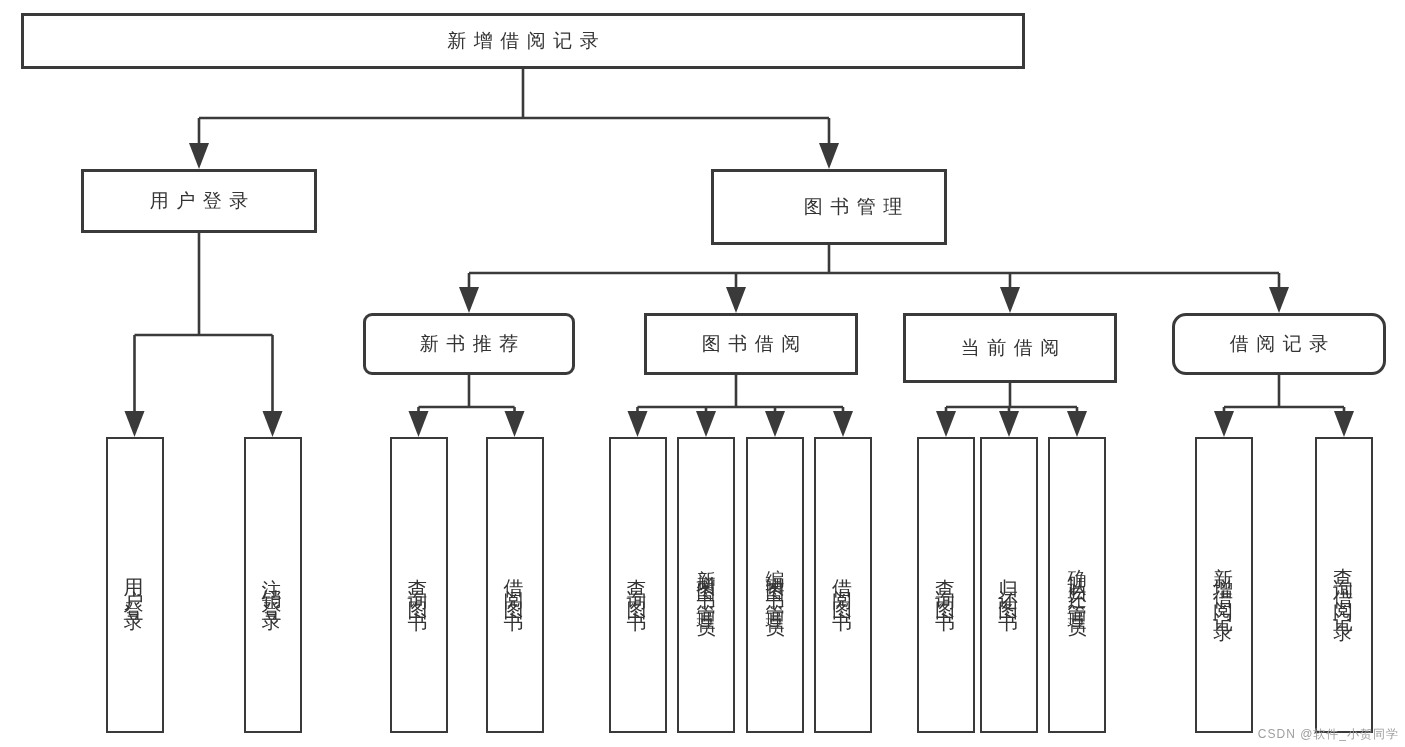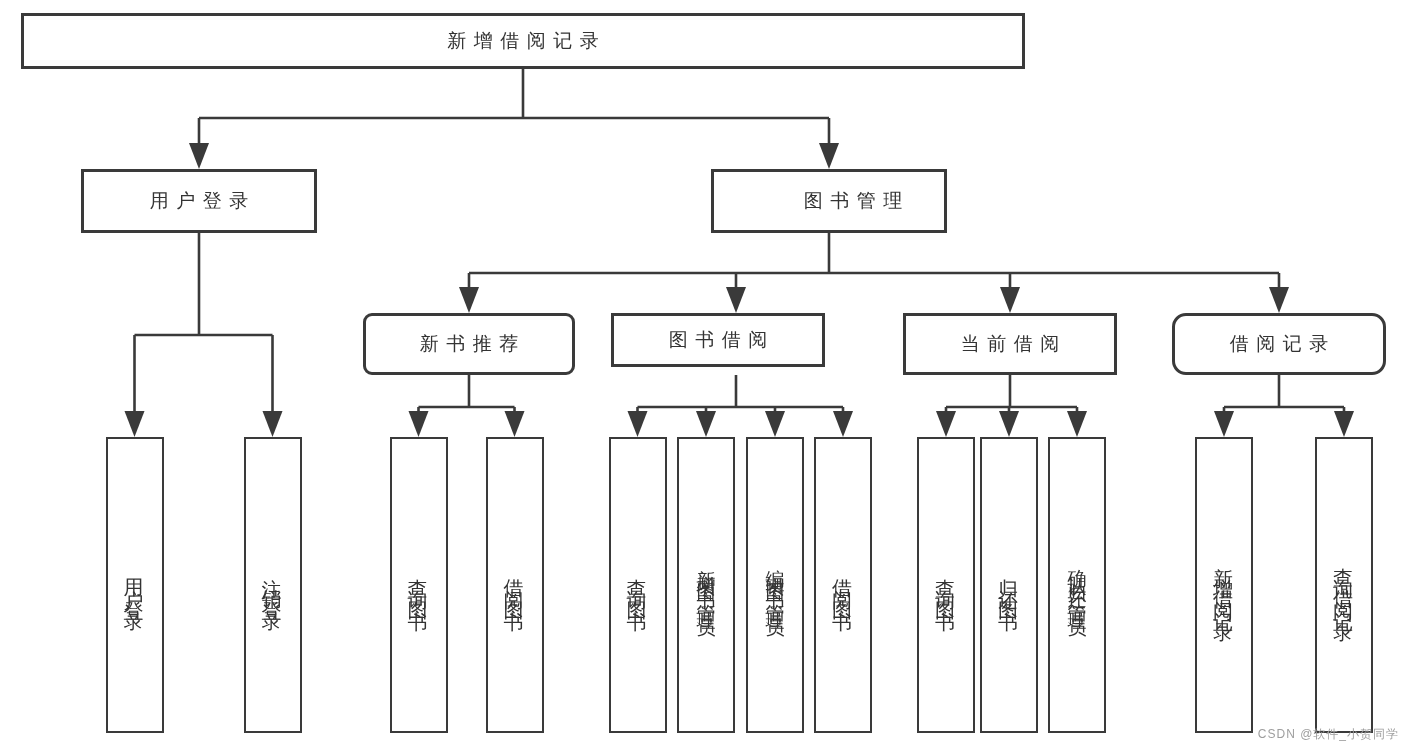--- a/index.html
+++ b/index.html
@@ -84,31 +84,31 @@
       </g>
   </svg>
 
   <div class="node" style="left:21px;top:13px;width:1004px;height:56px;">
     <span class="h-label">新增借阅记录</span>
   </div>
 
   <div class="node" style="left:81px;top:169px;width:236px;height:64px;">
     <span class="h-label">用户登录</span>
   </div>
-  <div class="node" style="left:711px;top:169px;width:236px;height:64px;padding-left:48px;">
+  <div class="node" style="left:711px;top:169px;width:236px;height:76px;padding-left:48px;">
     <span class="h-label">图书管理</span>
   </div>
 
   <div class="node" style="left:363px;top:313px;width:212px;height:62px;border-radius:9px;">
     <span class="h-label">新书推荐</span>
   </div>
-  <div class="node" style="left:611px;top:313px;width:214px;height:54px;">
+  <div class="node" style="left:644px;top:313px;width:214px;height:62px;">
     <span class="h-label">图书借阅</span>
   </div>
-  <div class="node" style="left:903px;top:313px;width:214px;height:62px;">
+  <div class="node" style="left:903px;top:313px;width:214px;height:70px;">
     <span class="h-label">当前借阅</span>
   </div>
   <div class="node" style="left:1172px;top:313px;width:214px;height:62px;border-radius:14px;">
     <span class="h-label">借阅记录</span>
   </div>
 
   <div class="node leaf" style="left:105.5px;top:437px;width:58px;height:296px;">
     <span class="v-label">用户登录</span>
   </div>
   <div class="node leaf" style="left:243.5px;top:437px;width:58px;height:296px;">

